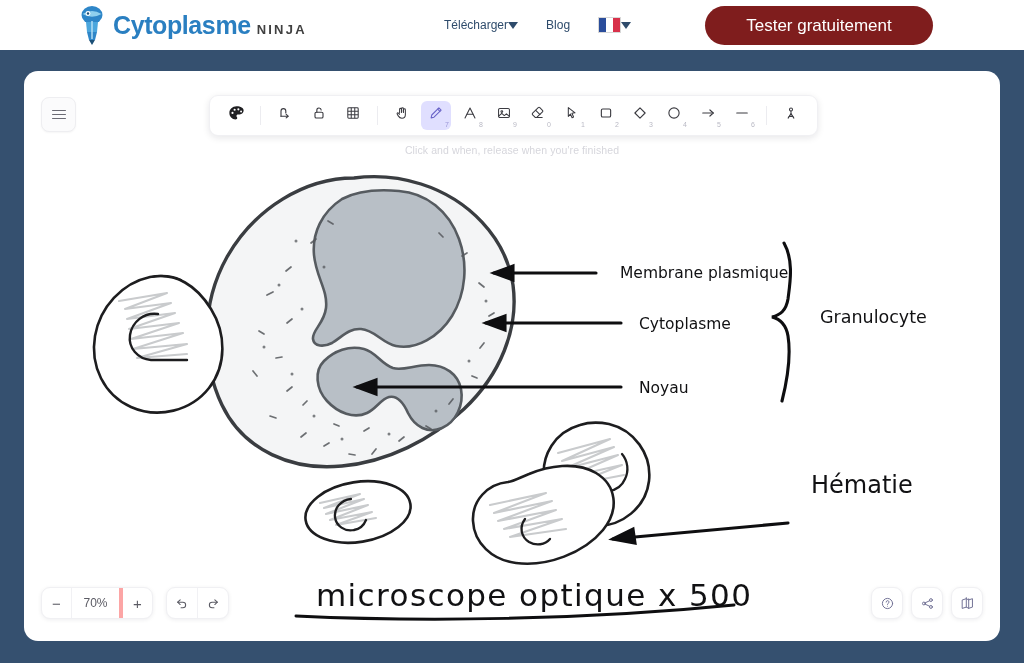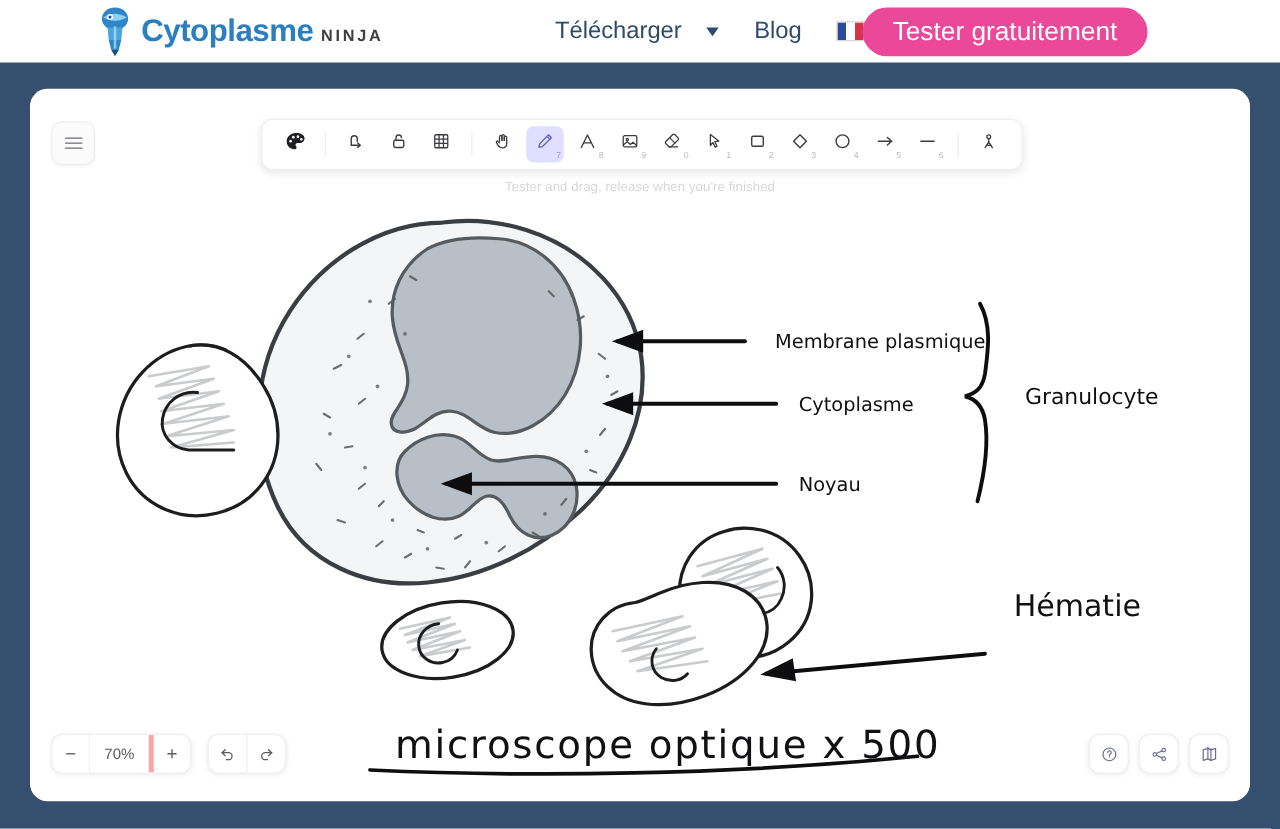--- a/index.html
+++ b/index.html
@@ -62,23 +62,23 @@
     left: 430px;
     top: 0;
     height: 50px;
     display: flex;
     align-items: center;
     gap: 0px;
   }
   .nav-item {
     display: flex;
     align-items: center;
-    gap: 20px;
+    gap: 0;
     color: #2e4b6b;
-    font-size: 19px;
+    font-size: 12px;
     padding: 0 14px;
     cursor: pointer;
     white-space: nowrap;
   }
   .caret {
     width: 0; height: 0;
     border-left: 5.5px solid transparent;
     border-right: 5.5px solid transparent;
     border-top: 7px solid #2e4b6b;
     display: inline-block;
@@ -89,28 +89,28 @@
     display: inline-block;
     border: 0.5px solid #d8d8d8;
     background: linear-gradient(to right,
        #2a4d9b 0%, #2a4d9b 33.3%,
        #ffffff 33.3%, #ffffff 66.6%,
        #d8314a 66.6%, #d8314a 100%);
     flex: 0 0 auto;
   }
   .cta-btn {
     position: absolute;
-    left: 690px;
+    left: 705px;
     top: 6px;
     width: 228px;
     height: 39px;
     border-radius: 22px;
-    background: #ec4899;
+    background: #7f1d1d;
     color: #ffffff;
-    font-size: 21px;
+    font-size: 17px;
     display: flex;
     align-items: center;
     justify-content: center;
     cursor: pointer;
     border: none;
     font-family: "Liberation Sans", sans-serif;
   }
 
   
   .app-frame {
@@ -469,21 +469,21 @@
         <svg class="ticon" width="16" height="16" viewBox="0 0 20 20" fill="none" stroke="#3b3b41" stroke-width="1.3" stroke-linecap="round" stroke-linejoin="round">
           <circle cx="10" cy="5.6" r="1.9"></circle>
           <path d="M10 7.6v3.2"></path>
           <path d="M6.4 16.4L10 10.8l3.6 5.6"></path>
           <path d="M7.6 14.2h4.8"></path>
         </svg>
       </div>
 
     </div>
 
-    <div class="hint">Tester and drag, release when you're finished</div>
+    <div class="hint">Click and when, release when you're finished</div>
 
     <svg class="drawing" width="976" height="570" viewBox="0 0 976 570">
 
       <defs>
         <style>
           .ink   { stroke:#1d1d1f; fill:none; stroke-linecap:round; stroke-linejoin:round; }
           .hatch { stroke:#c9cbcd; fill:none; stroke-width:2.1; stroke-linecap:round; stroke-linejoin:round; }
           .hw    { font-family:"DejaVu Sans", sans-serif; fill:#111113; }
         </style>
       </defs>

